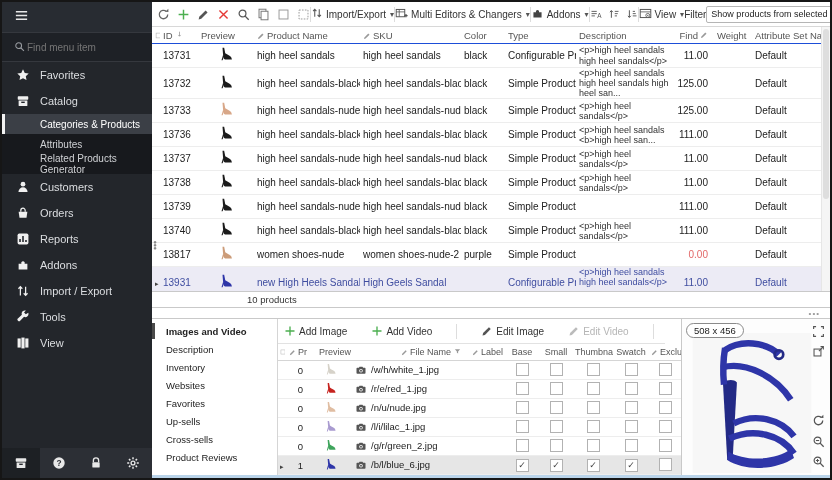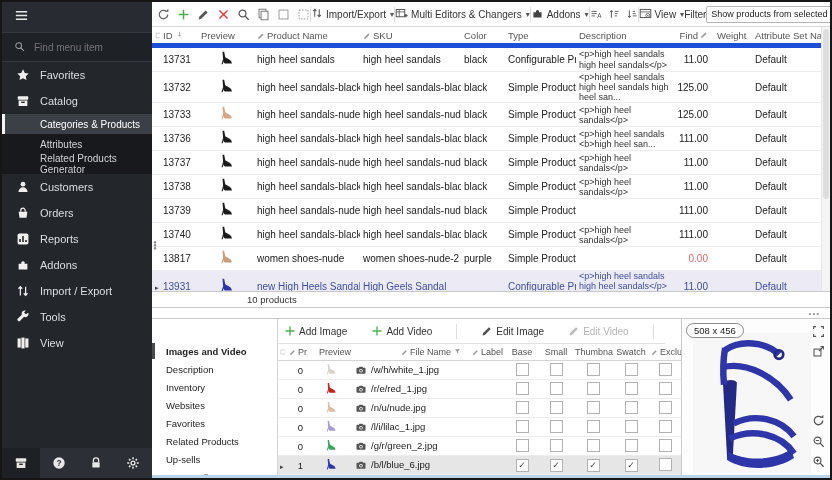--- a/index.html
+++ b/index.html
@@ -1,21 +1,21 @@
 <!DOCTYPE html>
 <html><head>
 <meta charset="utf-8">
 <style>
   html,body{margin:0;padding:0;background:#888;}
   body{font-family:"Liberation Sans",sans-serif;}
   #app{position:relative;width:832px;height:480px;box-sizing:border-box;border:2px solid #161616;background:#fff;display:flex;overflow:hidden;}
   
   #sidebar{width:150px;flex:none;background:#23262b;color:#dcdee1;display:flex;flex-direction:column;}
   #hamburger-row{height:30px;display:flex;align-items:center;padding-left:12px;background:#282c32;}
-  #menu-search{height:28px;display:flex;align-items:center;gap:7px;padding-left:12px;border-top:1px solid #35383e;border-bottom:1px solid #35383e;background:#1e2126;}
+  #menu-search{height:28px;display:flex;align-items:center;padding-left:12px;border-top:1px solid #35383e;border-bottom:1px solid #35383e;background:#1e2126;}
   #menu-search input{background:transparent;border:none;outline:none;color:#9a9da2;font-size:10px;width:100px;font-family:"Liberation Sans",sans-serif;}
   .menu-item{height:26px;display:flex;align-items:center;gap:10px;padding-left:13px;font-size:11px;cursor:pointer;}
   .menu-item .mi-icon{width:15px;display:flex;justify-content:center;}
   .submenu{background:#17191d;}
   .submenu-item{height:20px;display:flex;align-items:center;padding-left:38px;font-size:10px;color:#cfd1d4;cursor:pointer;position:relative;}
   .submenu-item.selected{background:#3b3f46;color:#fff;}
   .submenu-item.selected::before{content:"";position:absolute;left:0;top:0;bottom:0;width:3px;background:#f2f2f2;}
   #sidebar-bottom{margin-top:auto;height:30px;background:#2c2f35;display:flex;align-items:center;}
   .sb-bottom-cell{height:30px;display:flex;align-items:center;justify-content:center;cursor:pointer;}
   .sb-bottom-cell.first{width:38px;background:#1d2024;}
@@ -25,37 +25,37 @@
   #main-toolbar{height:24px;flex:none;display:flex;align-items:center;padding:0 5px;border-bottom:1px solid #d8d8d8;font-size:10px;color:#333;white-space:nowrap;overflow:hidden;}
   .tbtn{display:flex;align-items:center;gap:3px;cursor:pointer;flex:none;}
   .tbtn.disabled{color:#b5b5b5;}
   .caret{font-size:8px;color:#555;margin-left:1px;}
   .sep{width:1px;height:15px;background:#ddd;flex:none;}
   .filter-select{height:15px;border:1px solid #b5b5b5;border-radius:2px;display:flex;align-items:center;justify-content:space-between;padding:0 4px;font-size:9px;width:168px;color:#222;cursor:pointer;flex:none;}
   
   #grid-wrap{height:264px;flex:none;position:relative;overflow:hidden;}
   table{border-collapse:collapse;table-layout:fixed;}
   #product-table{width:670px;font-size:10px;}
-  #product-table th{height:16px;font-weight:normal;font-size:9.5px;color:#555;text-align:left;border-bottom:5px solid #1d4ed8;padding:0 3px;white-space:nowrap;overflow:hidden;margin-top:36px;}
+  #product-table th{height:16px;font-weight:normal;font-size:9.5px;color:#555;text-align:left;border-bottom:1px solid #1d4ed8;padding:0 3px;white-space:nowrap;overflow:hidden;margin-top:36px;}
   #product-table td{height:23px;border-bottom:1px solid #ededed;padding:0 3px;color:#222;white-space:nowrap;overflow:hidden;}
   #product-table td.desc{font-size:9px;white-space:normal;line-height:1.12;color:#333;}
   #product-table td.num,#product-table th.num{text-align:right;padding-right:6px;}
   #product-table tr.selected td{background:#ecebf5;color:#3f4da0;}
   td.price-alert{color:#e26868 !important;}
   .rowmark{font-size:7px;color:#444;}
   #v-scroll{position:absolute;right:0;top:0;bottom:0;width:8px;background:#f5f5f5;border-left:1px solid #e6e6e6;}
   #v-scroll .thumb{position:absolute;top:2px;left:1px;width:6px;height:170px;background:#dedede;border-radius:3px;}
   #grid-status{height:15px;flex:none;border-top:1px solid #c9c9c9;border-bottom:1px solid #c9c9c9;font-size:9.5px;color:#333;display:flex;align-items:center;padding-left:95px;}
   #panel-gap{height:10px;flex:none;position:relative;}
   #panel-gap .dots{position:absolute;right:10px;top:1px;color:#999;font-size:8px;letter-spacing:1px;}
   
   #bottom-panel{flex:1;display:flex;border-top:1px solid #c9c9c9;min-height:0;}
   #tab-list{width:125px;flex:none;border-right:1px solid #d5d5d5;padding-top:3px;}
   .tab{height:18px;display:flex;align-items:center;padding-left:14px;font-size:9.5px;color:#222;cursor:pointer;position:relative;}
-  .tab.selected{font-weight:bold;margin-top:20px;}
+  .tab.selected{font-weight:bold;}
   .tab.selected::before{content:"";position:absolute;left:0;top:1px;bottom:1px;width:3px;background:#4a4a4a;}
   #bottom-right{flex:1;display:flex;min-width:0;}
   #images-col{flex:1;display:flex;flex-direction:column;min-width:0;}
   #images-toolbar{height:24px;flex:none;display:flex;align-items:center;gap:24px;padding:0 6px;font-size:10px;color:#333;border-bottom:1px solid #e2e2e2;white-space:nowrap;overflow:hidden;}
   #images-table{width:100%;font-size:9.5px;}
   #images-table th{height:16px;font-weight:normal;font-size:9px;color:#555;text-align:right;border-bottom:1px solid #d5d5d5;padding:0 2px;white-space:nowrap;overflow:hidden;}
   #images-table td{height:18px;border-bottom:1px solid #ededed;padding:0 2px;color:#222;white-space:nowrap;overflow:hidden;}
   #images-table td.ctr,#images-table th.ctr{text-align:center;}
   #images-table td.pos{text-align:right;padding-right:6px;}
   #images-table tr.selected td{background:#e6e6e6;}
@@ -535,21 +535,20 @@
         <span class="dots">•••</span>
       </div>
 
     <div id="bottom-panel">
       <div id="tab-list">
           <div class="tab selected">Images and Video</div>
           <div class="tab">Description</div>
           <div class="tab">Inventory</div>
           <div class="tab">Websites</div>
           <div class="tab">Favorites</div>
-          <div class="tab">Related Products</div>
           <div class="tab">Up-sells</div>
           <div class="tab">Cross-sells</div>
           <div class="tab">Product Reviews</div>
         </div>
       <div id="bottom-right">
         <div id="images-col">
           <div id="images-toolbar">
               <span class="tbtn">
                 <svg width="12" height="12" viewBox="0 0 16 16">
                   <path d="M8 2v12M2 8h12" stroke="#4caf50" stroke-width="1.8" fill="none"></path>

